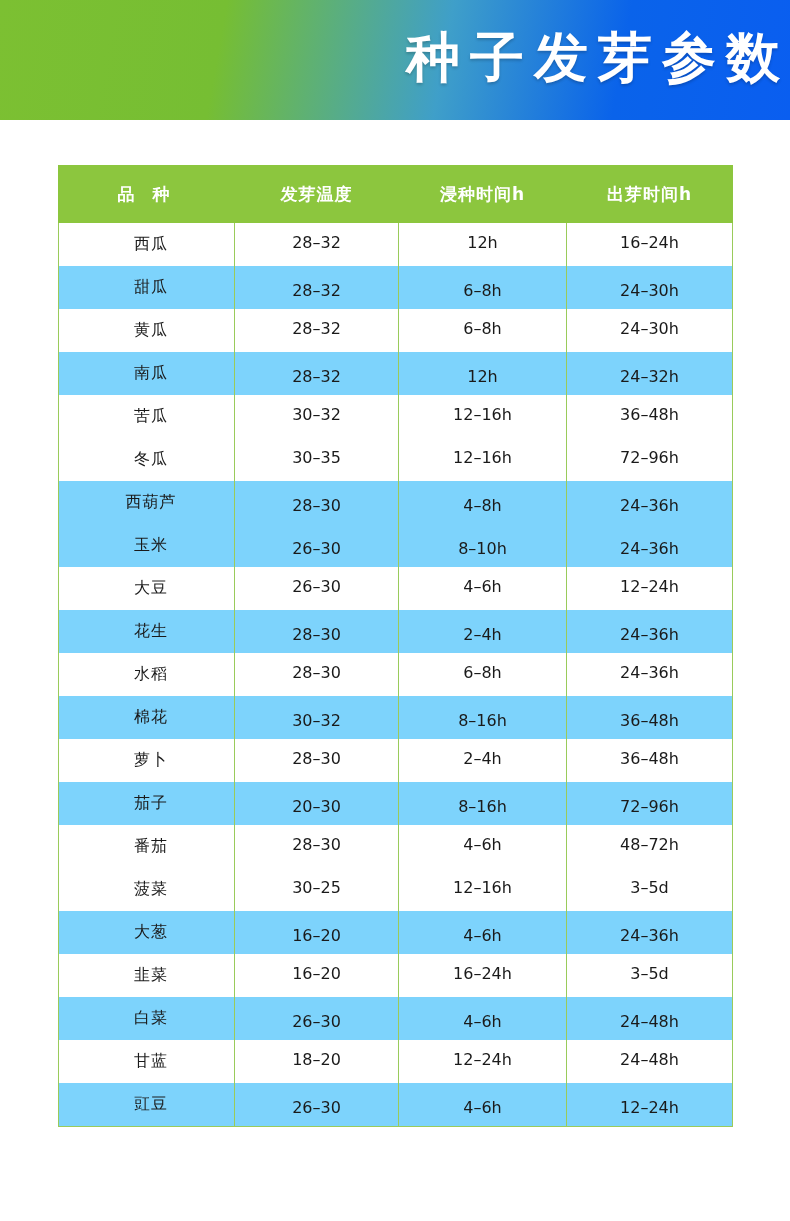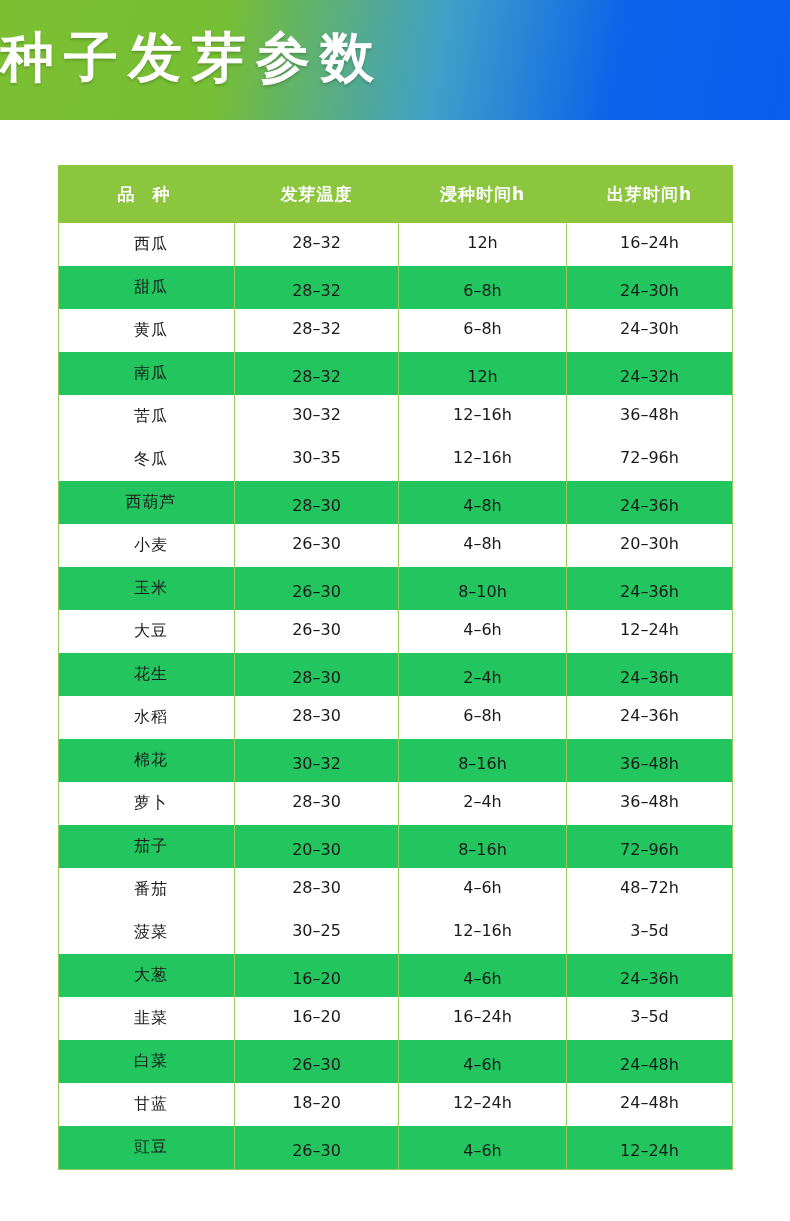--- a/index.html
+++ b/index.html
@@ -25,21 +25,21 @@
     width: 790px;
     height: 120px;
     background: linear-gradient(100deg, #7cc032 0%, #76be33 28%, #3f9fc9 56%, #0a63ea 78%, #0a5ef0 100%);
     overflow: hidden;
   }
   .banner-title {
     position: absolute;
     left: 0;
     right: 0;
     top: 22px;
-    text-align: left;
+    text-align: right;
     font-size: 54px;
     font-weight: bold;
     color: #ffffff;
     letter-spacing: 10px;
     font-family: "DejaVu Sans", sans-serif;
     text-shadow: 0 2px 3px rgba(0,0,0,0.20);
   }
   .table-wrap {
     position: absolute;
     left: 58px;
@@ -74,21 +74,21 @@
     border-right: 1px solid #9acb5a;
     border-top: none;
     border-bottom: none;
     font-family: "DejaVu Sans", sans-serif;
     vertical-align: middle;
   }
   table.seed-table tbody tr.odd td {
     background: #ffffff;
   }
   table.seed-table tbody tr.even td {
-    background: #22c55e;
+    background: #7dd3fc;
   }
   table.seed-table tbody tr:last-child td {
     border-bottom: 1px solid #9acb5a;
   }
   table.seed-table td.cell-variety {
     letter-spacing: 1px;
     padding-left: 10px;
   }
   
   table.seed-table tbody tr.odd td.num {
@@ -163,26 +163,20 @@
             <td class="num">30–35</td>
             <td class="num">12–16h</td>
             <td class="num">72–96h</td>
           </tr>
           <tr class="even">
             <td class="cell-variety">西葫芦</td>
             <td class="num">28–30</td>
             <td class="num">4–8h</td>
             <td class="num">24–36h</td>
           </tr>
-          <tr class="odd">
-            <td class="cell-variety">小麦</td>
-            <td class="num">26–30</td>
-            <td class="num">4–8h</td>
-            <td class="num">20–30h</td>
-          </tr>
           <tr class="even">
             <td class="cell-variety">玉米</td>
             <td class="num">26–30</td>
             <td class="num">8–10h</td>
             <td class="num">24–36h</td>
           </tr>
           <tr class="odd">
             <td class="cell-variety">大豆</td>
             <td class="num">26–30</td>
             <td class="num">4–6h</td>

